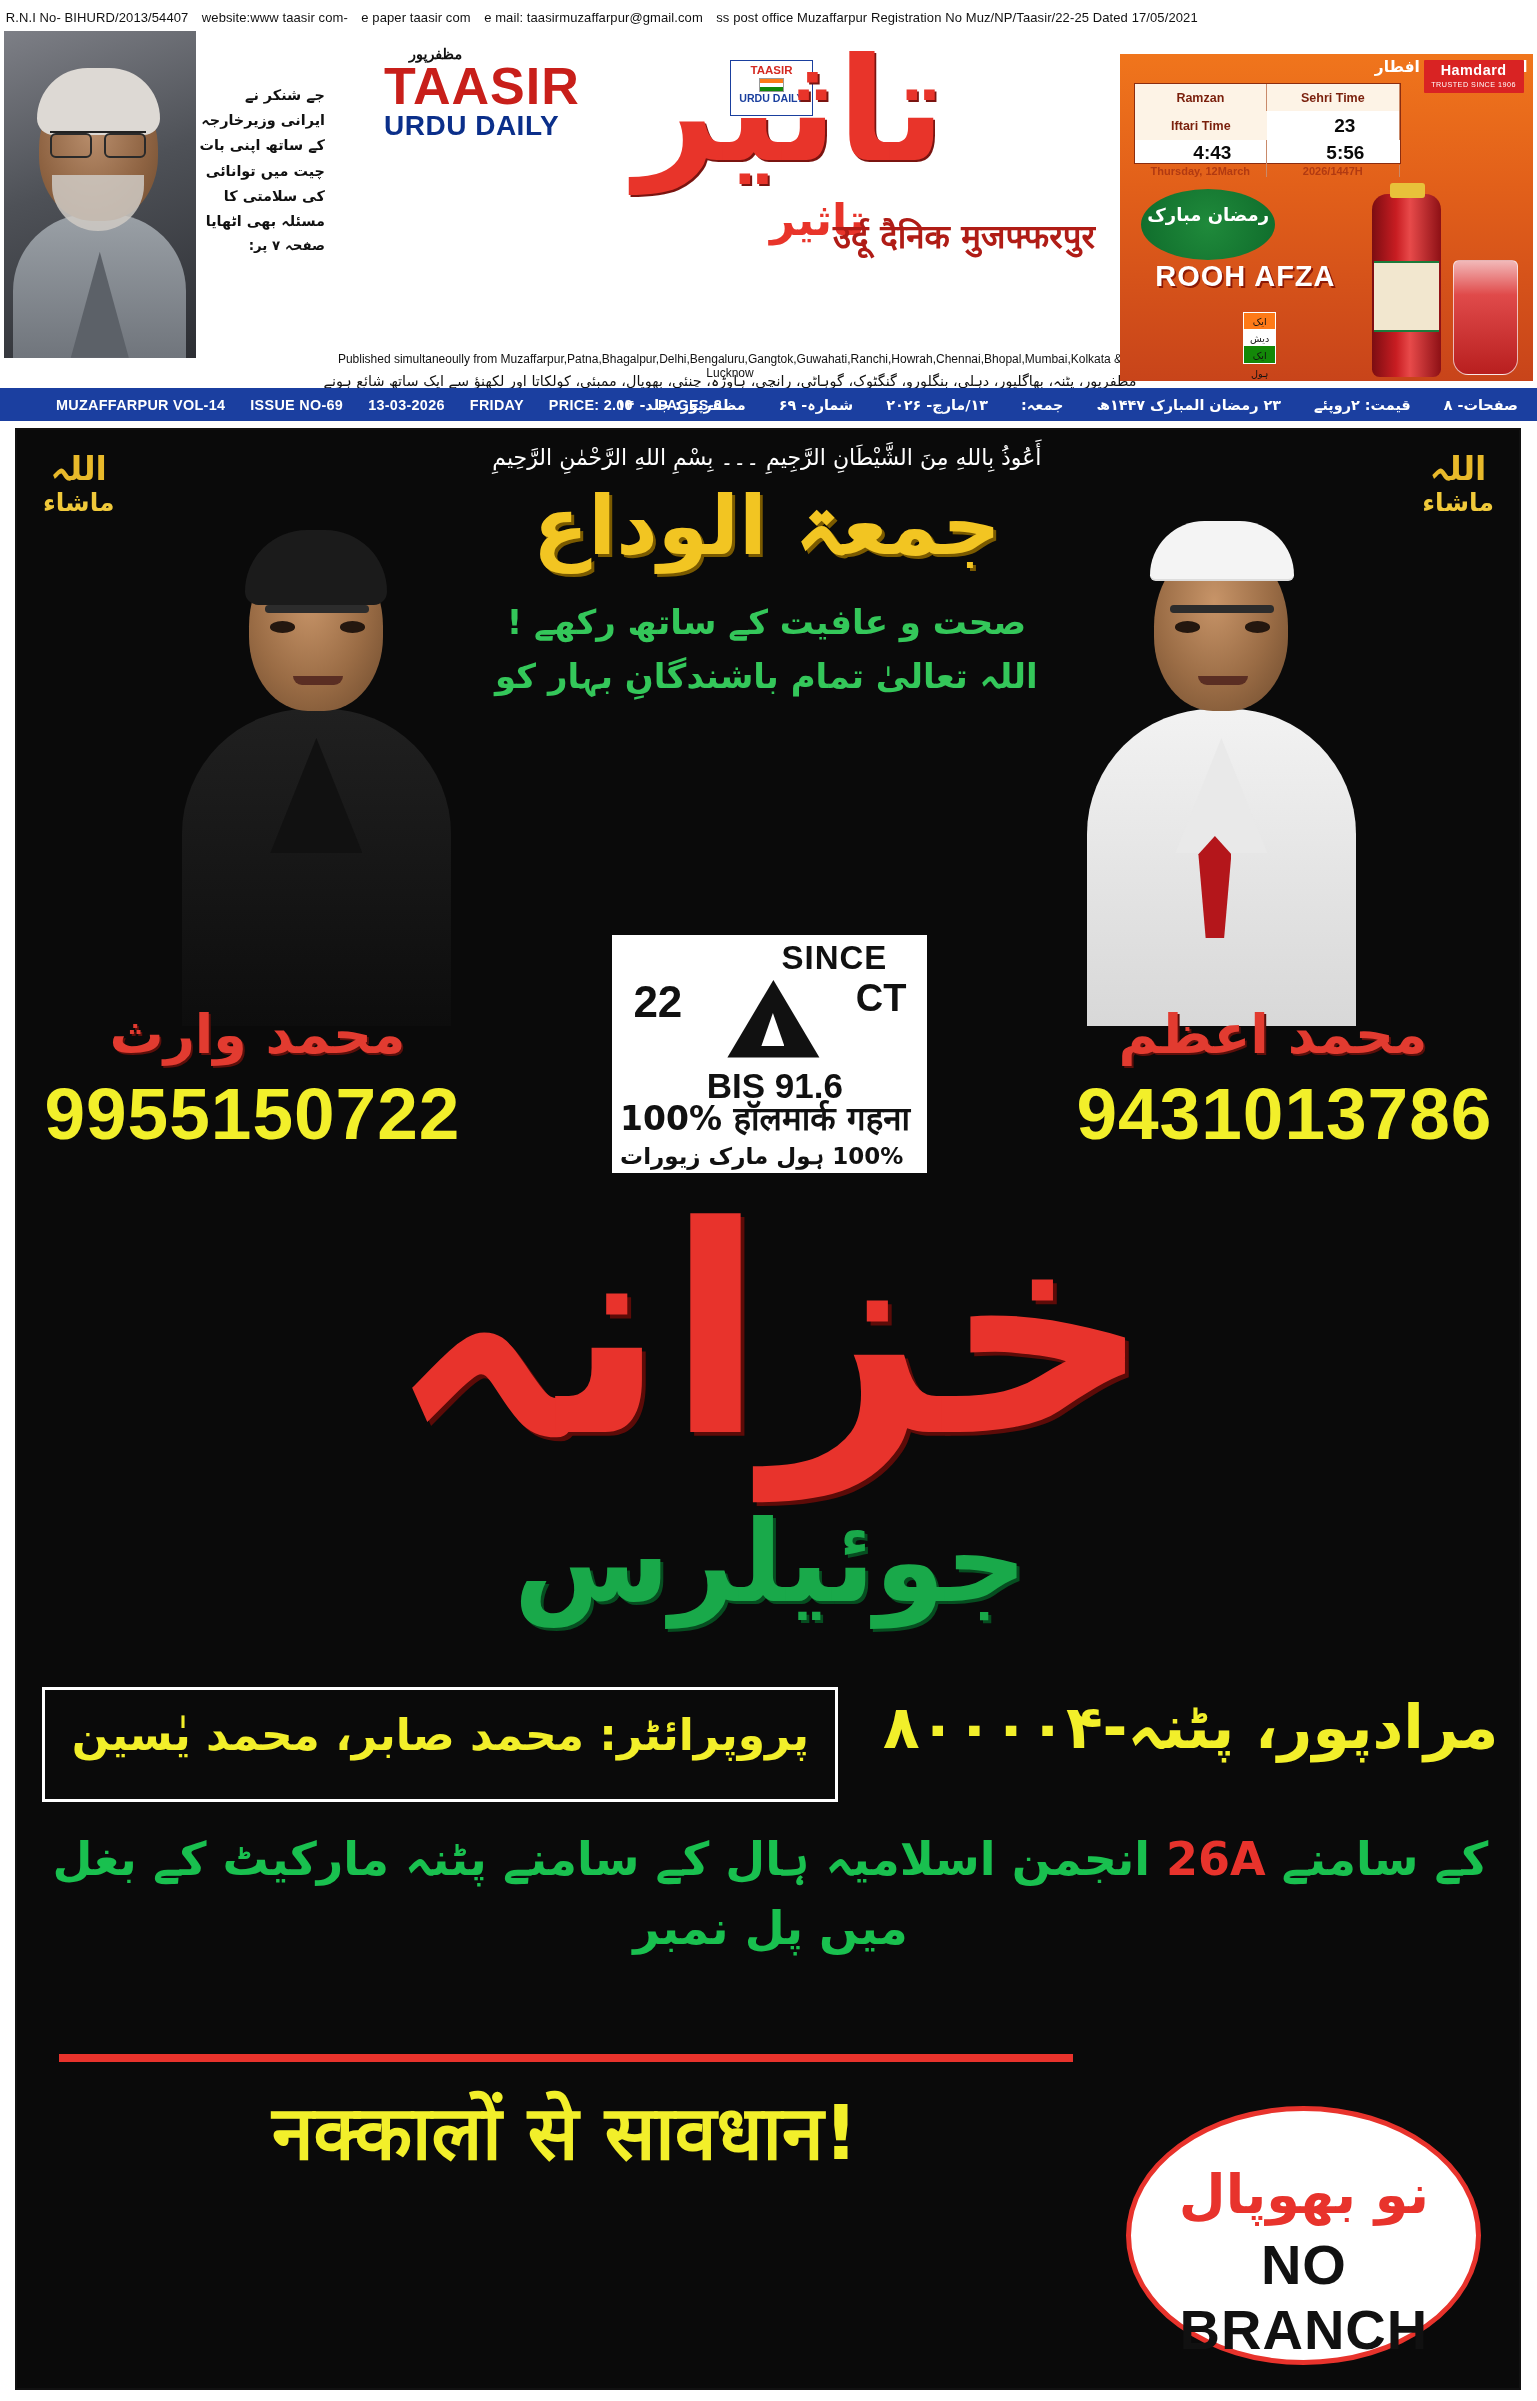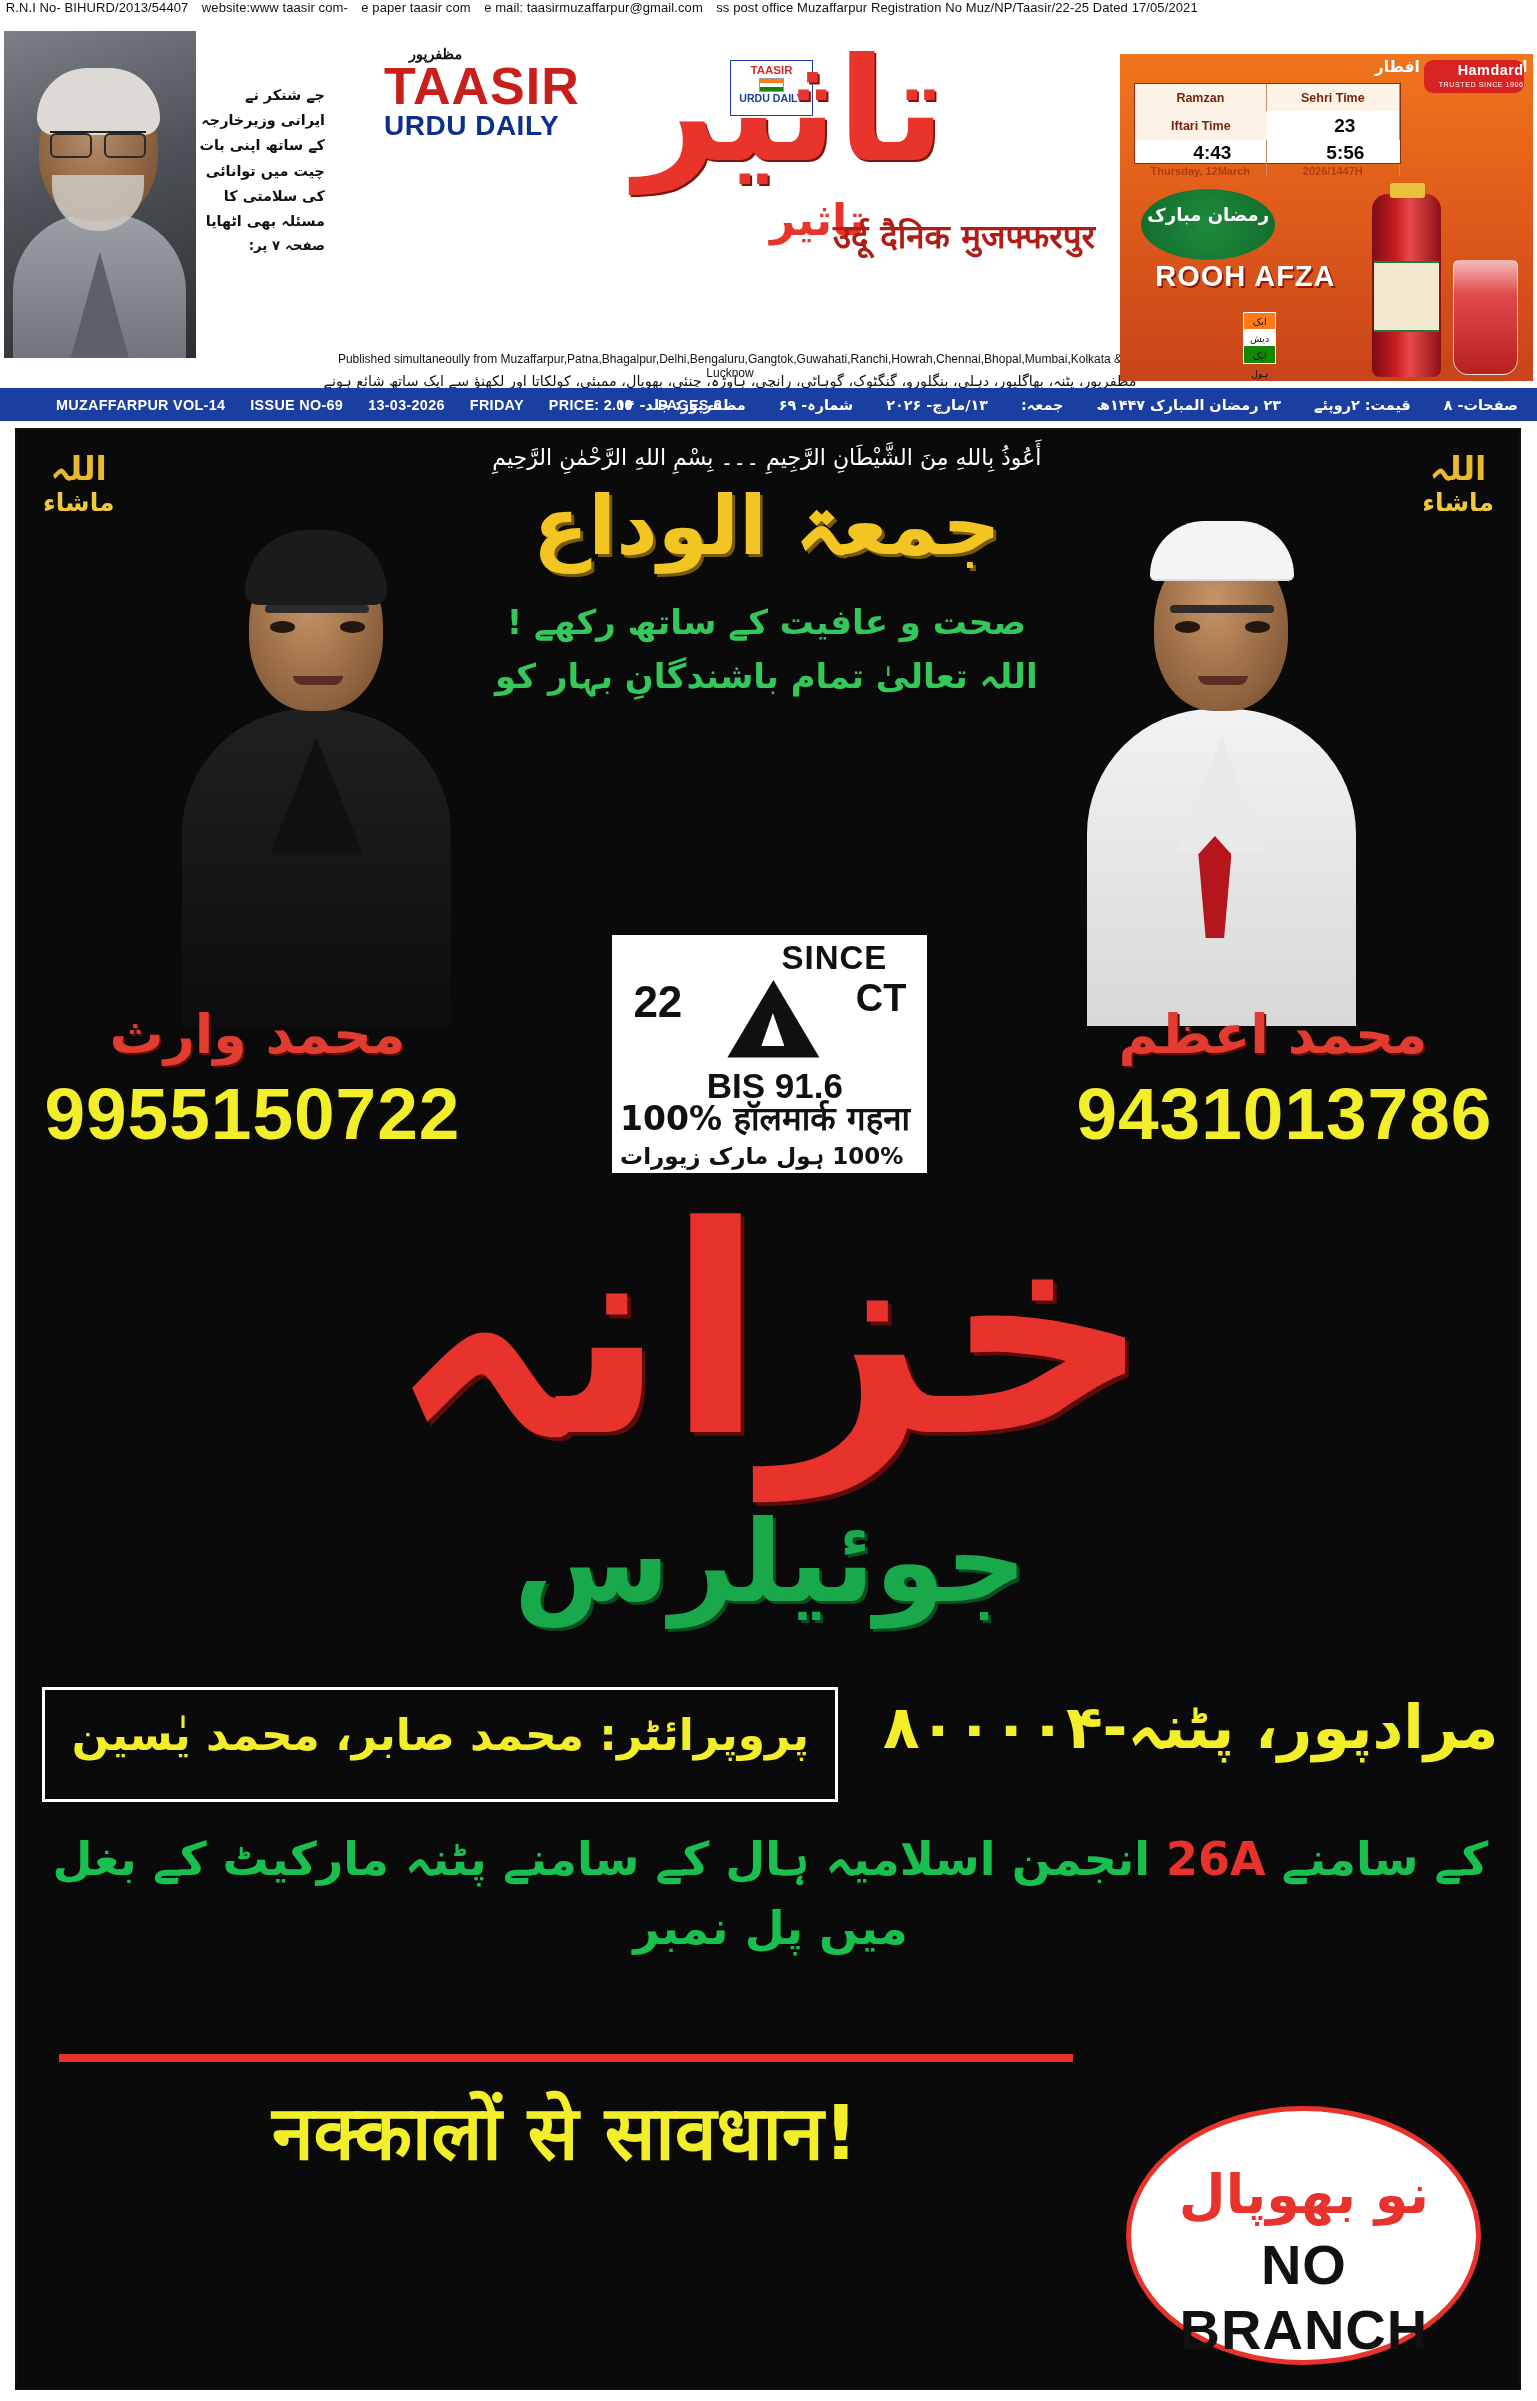--- a/index.html
+++ b/index.html
@@ -19,21 +19,21 @@
 
   
   .legal-strip {
     position: absolute;
     top: 0; left: 0;
     width: 1247px;
     height: 25px;
     font-size: 13px;
     color: #111;
     display: flex;
-    align-items: flex-start;
+    align-items: flex-end;
     white-space: nowrap;
     letter-spacing: 0.1px;
     padding-left: 5.8px;
   }
   .legal-strip span { margin-right: 13.4px; }
 
   
   .masthead {
     position: absolute;
     top: 25px; left: 0;
@@ -245,25 +245,25 @@
   .time-table div:nth-child(3n) { border-right: none; }
   .time-table .hdr { background: #fdf3e6; font-size: 12.5px; }
   .time-table .val { font-size: 19px; color: #0a0a0a; padding-left: 24px; }
   .time-table .foot { font-size: 11px; color: #b13a12; }
 
   .hamdard-logo {
     position: absolute;
     top: 5.8px; right: 9.6px;
     width: 100px; height: 33px;
     background: #d92323;
-    border-radius: 9px;
+    border-radius: 1px;
     color: #fff;
     font-size: 14.4px;
     font-weight: bold;
-    text-align: right;
+    text-align: center;
     line-height: 21px;
     letter-spacing: 0.5px;
   }
   .hamdard-logo small { display: block; font-size: 7.2px; line-height: 7.7px; font-weight: normal; }
 
   .rooh-bottle {
     position: absolute;
     bottom: 3.8px; right: 92px;
     width: 69px; height: 183px;
     background: linear-gradient(90deg,#7c0d12 0%, #c81d22 35%, #e84a4a 55%, #8d1015 100%);

